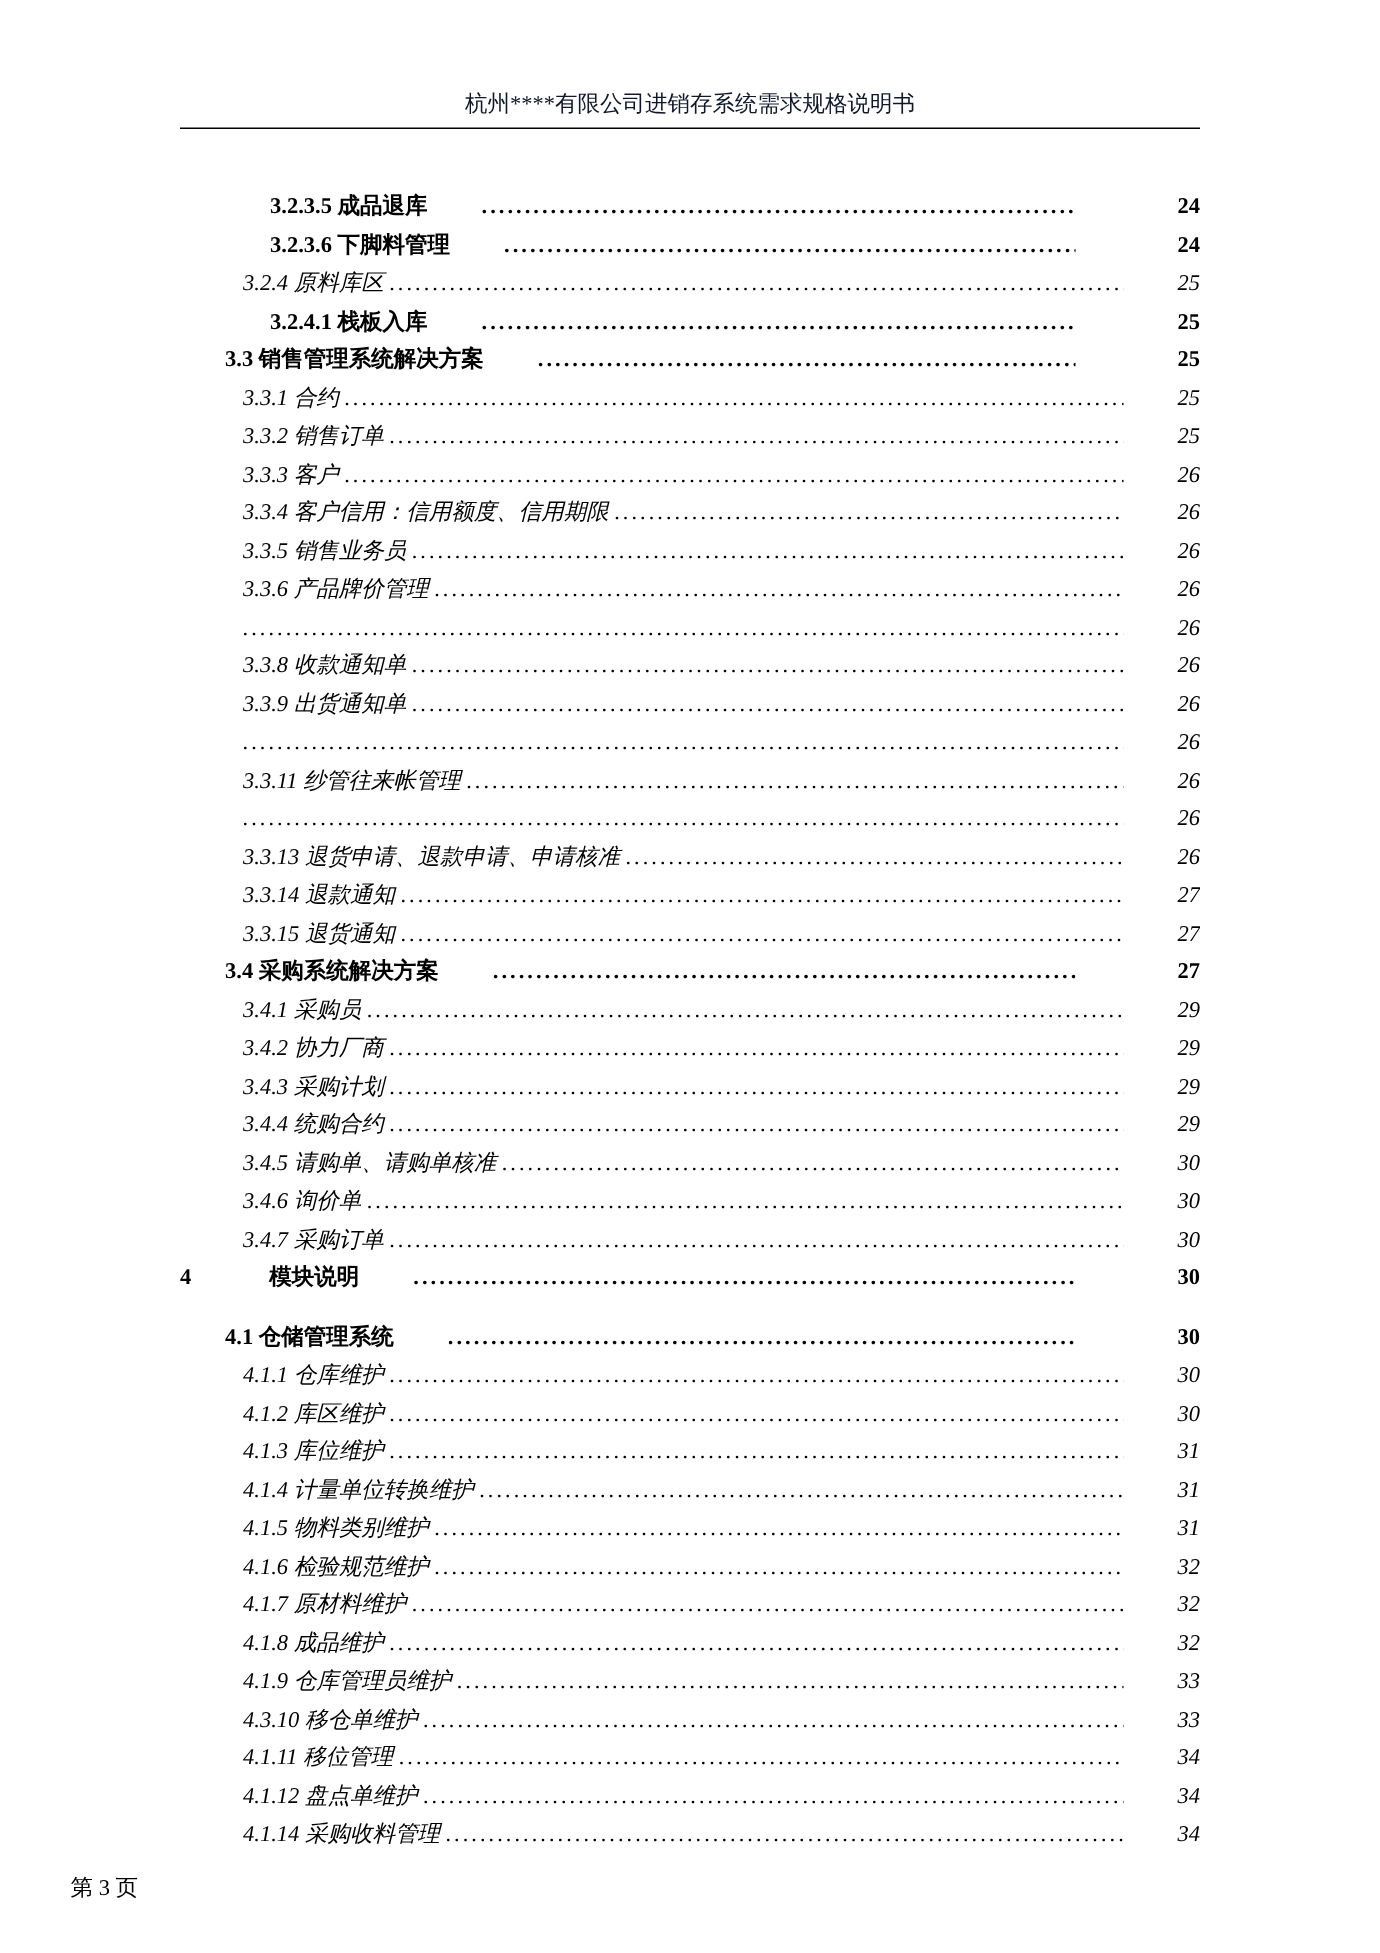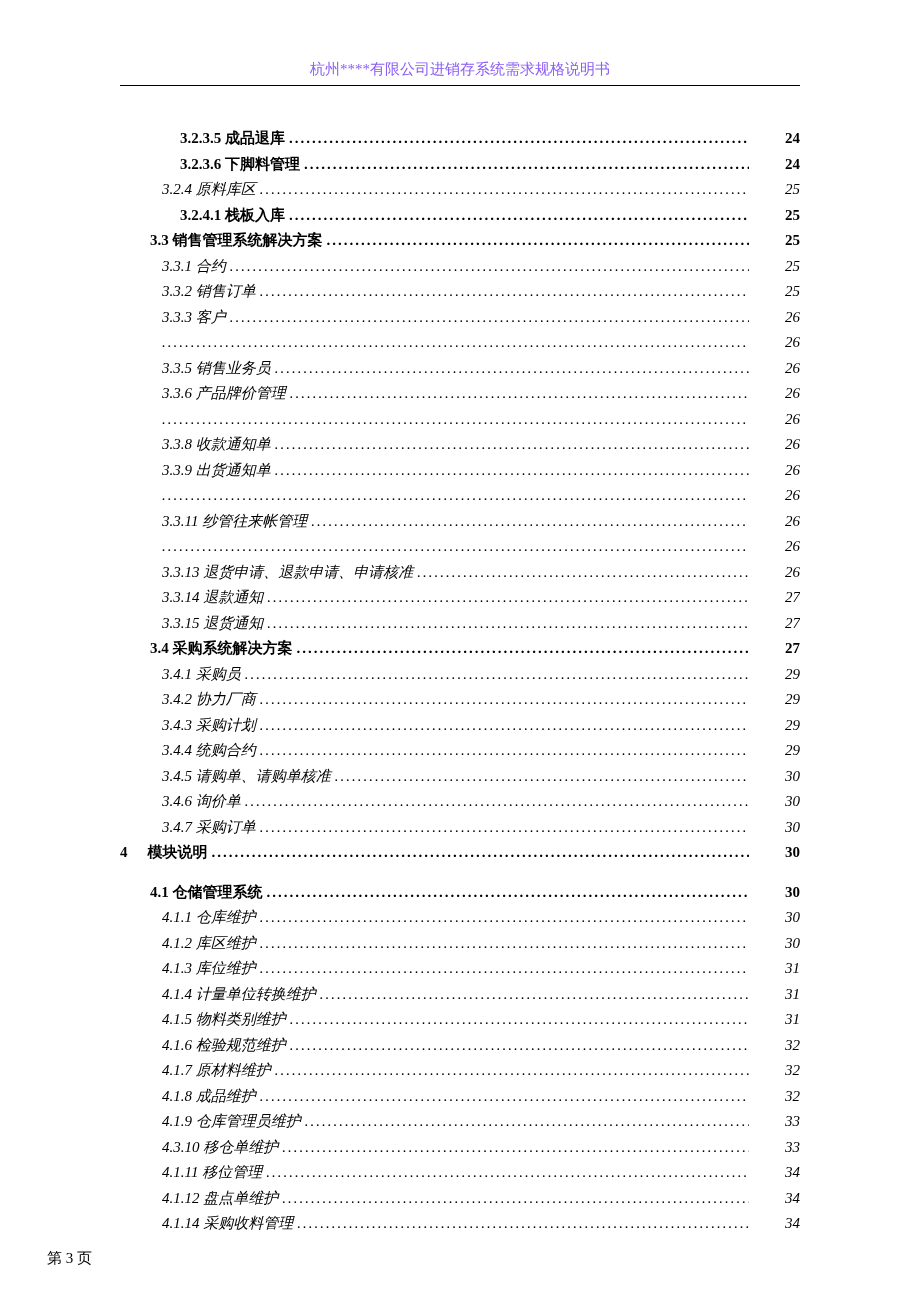--- a/index.html
+++ b/index.html
@@ -13,21 +13,21 @@
     width: 920px;
     min-height: 1302px;
     background: #ffffff;
     padding: 60px 120px 50px 120px;
     box-sizing: border-box;
     position: relative;
   }
   .doc-header {
     text-align: center;
     font-size: 15px;
-    color: #8b5cf6;
+    color: #0f172a;
     padding-bottom: 6px;
     border-bottom: 1px solid #000;
     margin-bottom: 40px;
   }
   .toc {
     font-size: 15px;
     line-height: 1.7;
   }
   .toc-row {
     display: flex;
@@ -52,21 +52,21 @@
   .toc-row .page-num {
     flex: 0 0 auto;
     padding-left: 4px;
     font-style: normal;
     margin-left: 32px;
   }
   .indent-0 { padding-left: 0px; }
   .indent-1 { padding-left: 30px; }
   .indent-2 { padding-left: 42px; }
   .indent-3 { padding-left: 60px; }
-  .bold { font-weight: bold; }
+  .bold { font-weight: bold; gap: 32px; }
   .italic { font-style: italic; }
   .italic .dots { font-style: italic; }
   .italic .page-num { font-style: italic; }
   .ch-row { display:flex; align-items: baseline; }
   .ch-num { flex:0 0 auto; padding-right: 20px; }
   .footer {
     position: absolute;
     bottom: 34px;
     left: 0;
     width: 100%;
@@ -118,20 +118,21 @@
         <span class="label">3.3.2 销售订单 </span>
         <span class="dots"></span>
         <span class="page-num">25</span>
       </div>
       <div class="toc-row indent-2 italic">
         <span class="label">3.3.3 客户 </span>
         <span class="dots"></span>
         <span class="page-num">26</span>
       </div>
       <div class="toc-row indent-2 italic">
+        <span class="label">3.3.4 客户信用：信用额度、信用期限 </span>
         <span class="dots"></span>
         <span class="page-num">26</span>
       </div>
       <div class="toc-row indent-2 italic">
         <span class="label">3.3.5 销售业务员 </span>
         <span class="dots"></span>
         <span class="page-num">26</span>
       </div>
       <div class="toc-row indent-2 italic">
         <span class="label">3.3.6 产品牌价管理 </span>

